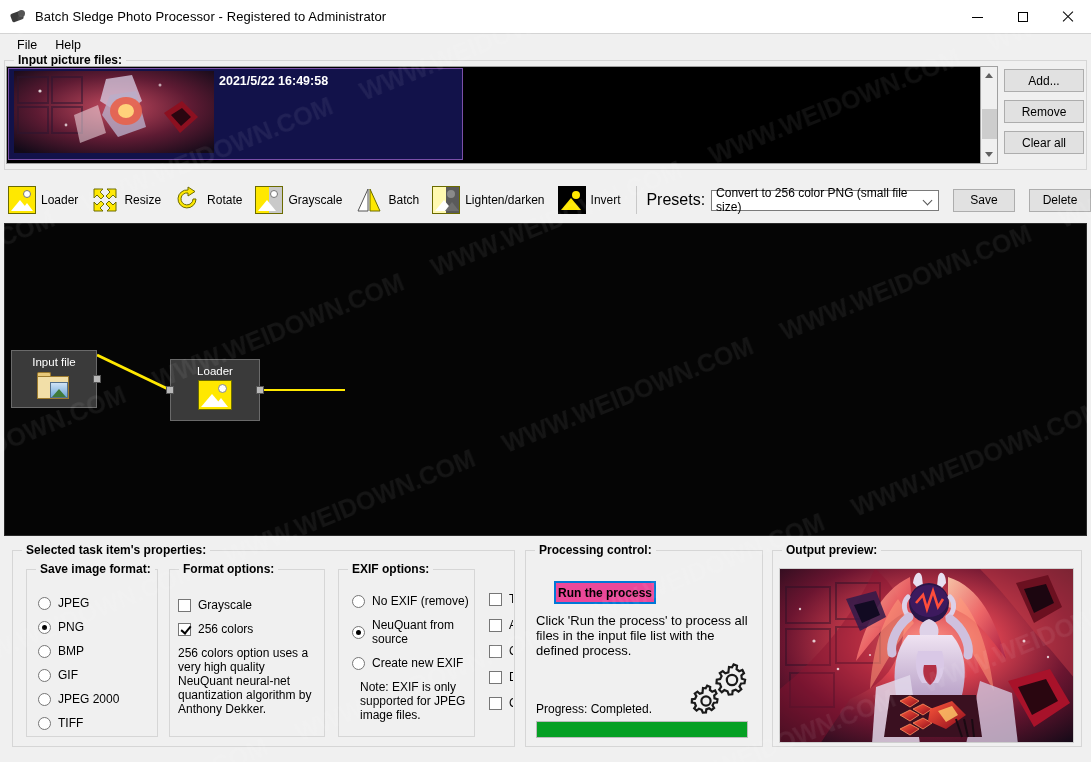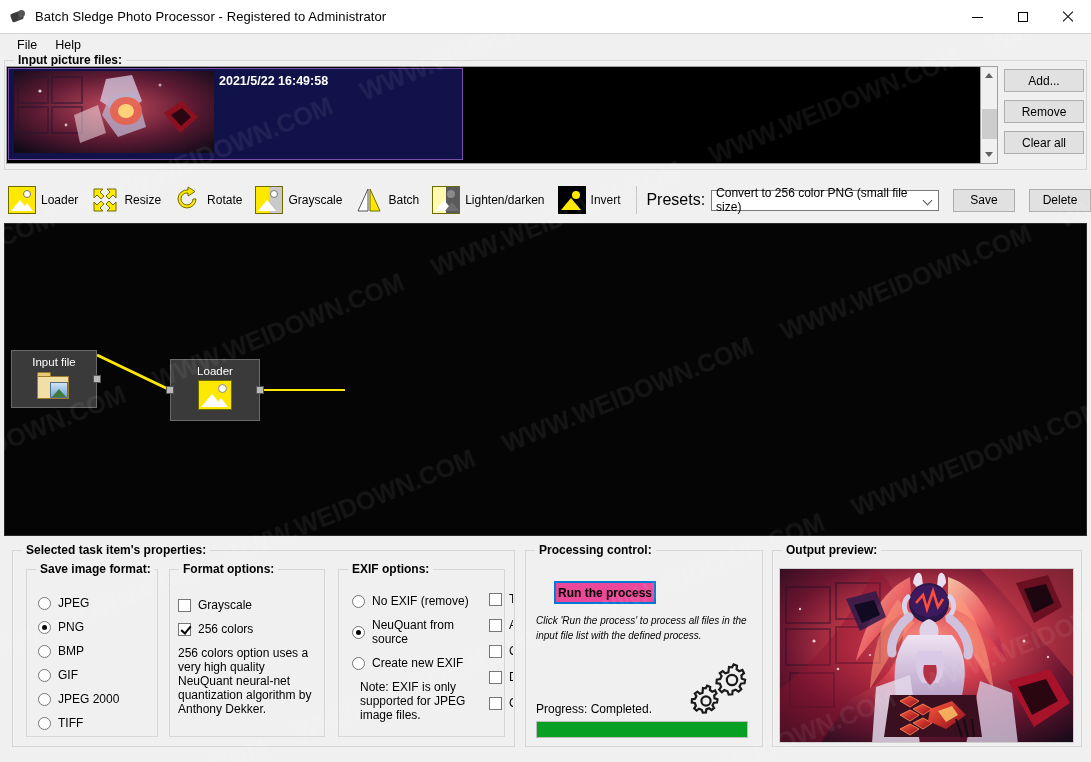--- a/index.html
+++ b/index.html
@@ -181,21 +181,21 @@
     position:relative; flex:0 0 13px; }
   .cbox.on::after{ content:""; position:absolute; left:3.5px; top:0px; width:4px;height:8px;
     border-right:2px solid #000; border-bottom:2px solid #000; transform:rotate(40deg); }
   .note{ font-size:12px; line-height:14px; color:#000; }
 
   .runbtn{
     position:absolute; left:554px; top:581px; width:102px; height:23px;
     background:#ec4899; border:2px solid #0078d7; font-weight:bold; font-size:12px;
     display:flex; align-items:center; justify-content:center;
   }
-  .proghelp{ position:absolute; left:536px; top:613px; width:212px; font-size:10px; line-height:15px;font-style:italic; }
+  .proghelp{ position:absolute; left:536px; top:613px; width:212px; font-size:13px; line-height:15px; }
   .progtext{ position:absolute; left:536px; top:702px; font-size:12px; }
   .progbar{ position:absolute; left:536px; top:721px; width:212px; height:17px;
     background:#e6e6e6; border:1px solid #bcbcbc; }
   .progfill{ height:100%; background:#06a024; }
   .gears{ position:absolute; left:685px; top:663px; }
 
   .preview{ position:absolute; left:779px; top:568px; width:295px; height:175px; overflow:hidden;
     border:1px solid #cfcfcf; }
 
   
@@ -432,21 +432,21 @@
       <span class="cbox"></span>
       <span>Grayscale</span>
     </div>
   <div class="checkb">
       <span class="cbox on"></span>
       <span>256 colors</span>
     </div>
   <div class="note" style="margin-top:8px;">256 colors option uses a very high quality NeuQuant neural-net quantization algorithm by Anthony Dekker.</div>
 </div>
 
-<div class="gbox" style="left:338px; top:569px; width:167px; height:168px;">
+<div class="gbox" style="left:338px; top:569px; width:137px; height:168px;">
   <div class="gtitle">EXIF options:</div>
 </div>
 <div style="position:absolute; left:352px; top:594px; width:140px;">
   <div class="radio">
       <span class="rdot"></span>
       <span>No EXIF (remove)</span>
     </div>
   <div class="radio">
       <span class="rdot on"></span>
       <span>NeuQuant from source</span>

